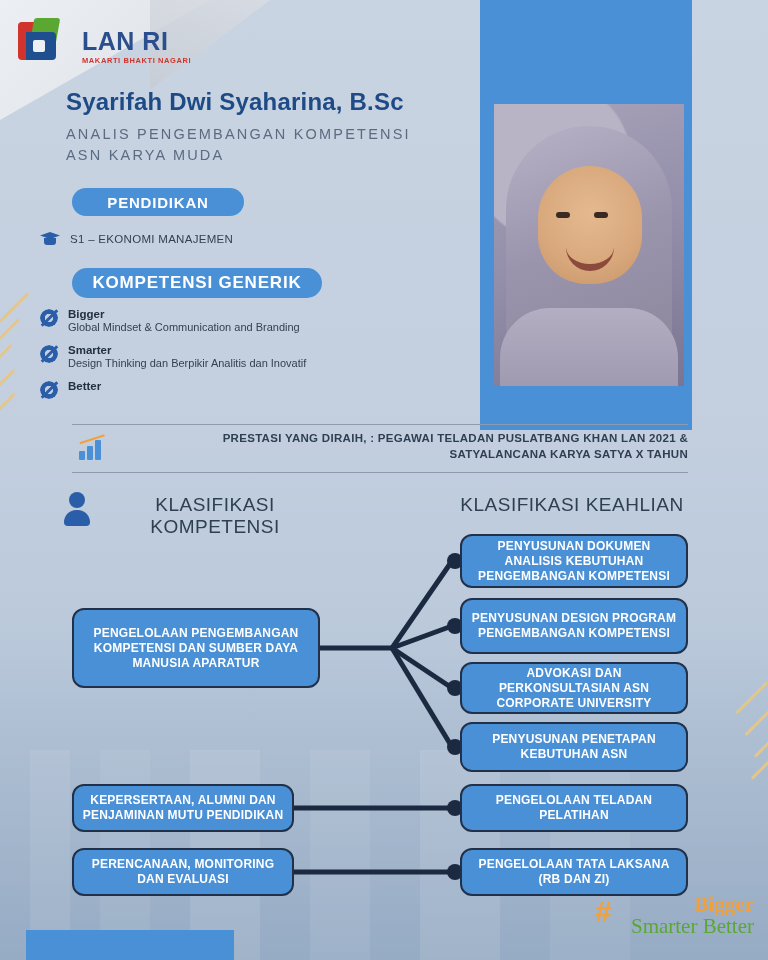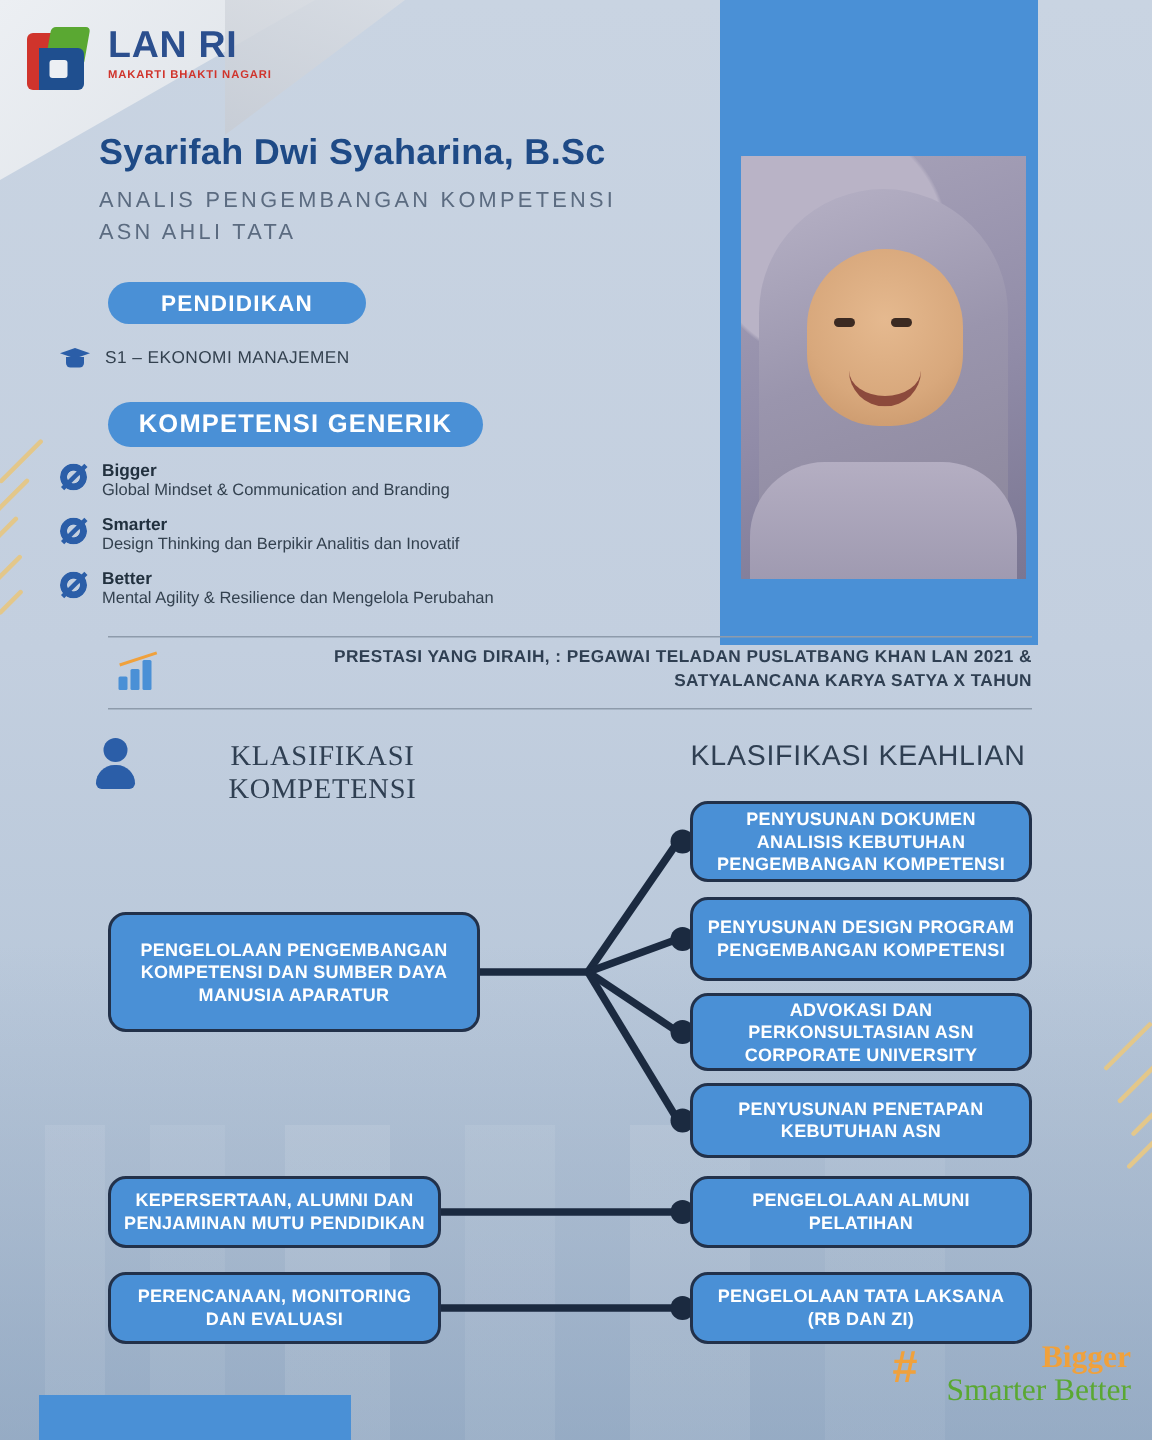--- a/index.html
+++ b/index.html
@@ -33,21 +33,21 @@
     clip-path:polygon(0 0, 100% 0, 0 100%);
   }
   .fold2{
     position:absolute;top:0;left:150px;width:120px;height:90px;
     background:linear-gradient(200deg,#d9dde3,#c7ccd4);
     clip-path:polygon(0 0, 100% 0, 0 100%);
     opacity:.85;
   }
 
   
-  .logo{position:absolute;top:18px;left:18px;display:flex;align-items:flex-start;gap:8px;}
+  .logo{position:absolute;top:18px;left:18px;display:flex;align-items:flex-end;gap:18px;}
   .logo-mark{position:relative;width:46px;height:46px;}
   .logo-mark .red{position:absolute;left:0;top:4px;width:20px;height:38px;background:#d0342c;border-radius:4px 0 0 4px;}
   .logo-mark .green{position:absolute;left:14px;top:0;width:26px;height:26px;background:#5aa832;transform:skewX(-10deg);border-radius:3px;}
   .logo-mark .blue{position:absolute;left:8px;top:14px;width:30px;height:28px;background:#1f4f8f;border-radius:0 4px 4px 0;}
   .logo-mark .hole{position:absolute;left:15px;top:22px;width:12px;height:12px;background:#eceff3;border-radius:2px;}
   .logo-text{line-height:1;}
   .logo-text .t1{font-size:25px;font-weight:bold;color:#2b4f8e;letter-spacing:.5px;}
   .logo-text .t2{font-size:7.5px;font-weight:bold;color:#d0342c;letter-spacing:.6px;margin-top:3px;}
 
   
@@ -137,21 +137,21 @@
     position:absolute;left:78px;top:436px;width:34px;height:26px;
   }
   .achv-icon .bar{position:absolute;bottom:2px;width:6px;background:#4a90d6;border-radius:1px;}
   .achv-icon .b1{left:1px;height:9px;} .achv-icon .b2{left:9px;height:14px;} .achv-icon .b3{left:17px;height:20px;}
   .achv-icon .arrow{position:absolute;left:3px;top:2px;width:26px;height:12px;border-top:2px solid #f0a13c;transform:rotate(-18deg);}
 
   
   .person-icon{position:absolute;left:64px;top:492px;width:26px;height:34px;}
   .person-icon .h{position:absolute;left:5px;top:0;width:16px;height:16px;border-radius:50%;background:#2b5ea8;}
   .person-icon .b{position:absolute;left:0;top:18px;width:26px;height:16px;border-radius:13px 13px 4px 4px;background:#2b5ea8;}
-  .h-klas1{position:absolute;left:100px;top:494px;width:230px;text-align:center;font-size:19px;color:#2f3f52;line-height:22px;letter-spacing:.5px;font-family:Liberation Serif, serif;}
+  .h-klas1{position:absolute;left:100px;top:494px;width:230px;text-align:center;font-size:19px;color:#2f3f52;line-height:22px;letter-spacing:.5px;}
   .h-klas2{position:absolute;left:456px;top:494px;width:232px;text-align:center;font-size:19px;color:#2f3f52;line-height:22px;letter-spacing:.5px;}
 
   
   .node{
     position:absolute;background:#4a90d6;color:#fff;border:2px solid #22314a;
     border-radius:12px;display:flex;align-items:center;justify-content:center;
     text-align:center;font-weight:bold;font-size:12px;line-height:15px;
     padding:4px 8px;box-sizing:border-box;letter-spacing:.2px;
   }
   #n-left-main{left:72px;top:608px;width:248px;height:80px;}
@@ -223,21 +223,21 @@
         <div class="blue"></div>
         <div class="hole"></div>
     </div>
     <div class="logo-text">
       <div class="t1">LAN RI</div>
       <div class="t2">MAKARTI BHAKTI NAGARI</div>
     </div>
   </div>
 
   <div class="name">Syarifah Dwi Syaharina, B.Sc</div>
-  <div class="role">ANALIS PENGEMBANGAN KOMPETENSI ASN AHLI TATA</div>
+  <div class="role">ANALIS PENGEMBANGAN KOMPETENSI ASN KARYA MUDA</div>
 
   <div class="pill edu">PENDIDIKAN</div>
   <div class="edu-item">
     <span class="cap">
         <span class="c1"></span>
         <span class="c2"></span>
       </span>
     <span class="txt">S1 – EKONOMI MANAJEMEN</span>
   </div>
 
@@ -255,21 +255,20 @@
       <span class="gear"></span>
       <span class="txtwrap">
         <span class="b" style="display:block">Smarter</span>
         <span class="s" style="display:block">Design Thinking dan Berpikir Analitis dan Inovatif</span>
       </span>
     </div>
     <div class="komp-row">
       <span class="gear"></span>
       <span class="txtwrap">
         <span class="b" style="display:block">Better</span>
-        <span class="s" style="display:block">Mental Agility &amp; Resilience dan Mengelola Perubahan</span>
       </span>
     </div>
   </div>
 
   <div class="divider"></div>
   <div class="achv-icon">
     <span class="bar b1"></span>
       <span class="bar b2"></span>
       <span class="bar b3"></span>
       <span class="arrow"></span>
@@ -305,21 +304,21 @@
   </svg>
 
   <div class="node" id="n-left-main">PENGELOLAAN PENGEMBANGAN KOMPETENSI DAN SUMBER DAYA MANUSIA APARATUR</div>
   <div class="node" id="n-left-2">KEPERSERTAAN, ALUMNI DAN PENJAMINAN MUTU PENDIDIKAN</div>
   <div class="node" id="n-left-3">PERENCANAAN, MONITORING DAN EVALUASI</div>
 
   <div class="node" id="n-r2">PENYUSUNAN DESIGN PROGRAM PENGEMBANGAN KOMPETENSI</div>
   <div class="node" id="n-r1">PENYUSUNAN DOKUMEN ANALISIS KEBUTUHAN PENGEMBANGAN KOMPETENSI</div>
   <div class="node" id="n-r4">PENYUSUNAN PENETAPAN KEBUTUHAN ASN</div>
   <div class="node" id="n-r3">ADVOKASI DAN PERKONSULTASIAN ASN CORPORATE UNIVERSITY</div>
-  <div class="node" id="n-r5">PENGELOLAAN ALMUNI PELATIHAN</div>
+  <div class="node" id="n-r5">PENGELOLAAN TELADAN PELATIHAN</div>
   <div class="node" id="n-r6">PENGELOLAAN TATA LAKSANA (RB DAN ZI)</div>
 
   <div class="bottom-block"></div>
 
   <div class="brand">
     <span class="hash">#</span>
     <div class="l1">Bigger</div>
     <div class="l2">Smarter Better</div>
   </div>
 

